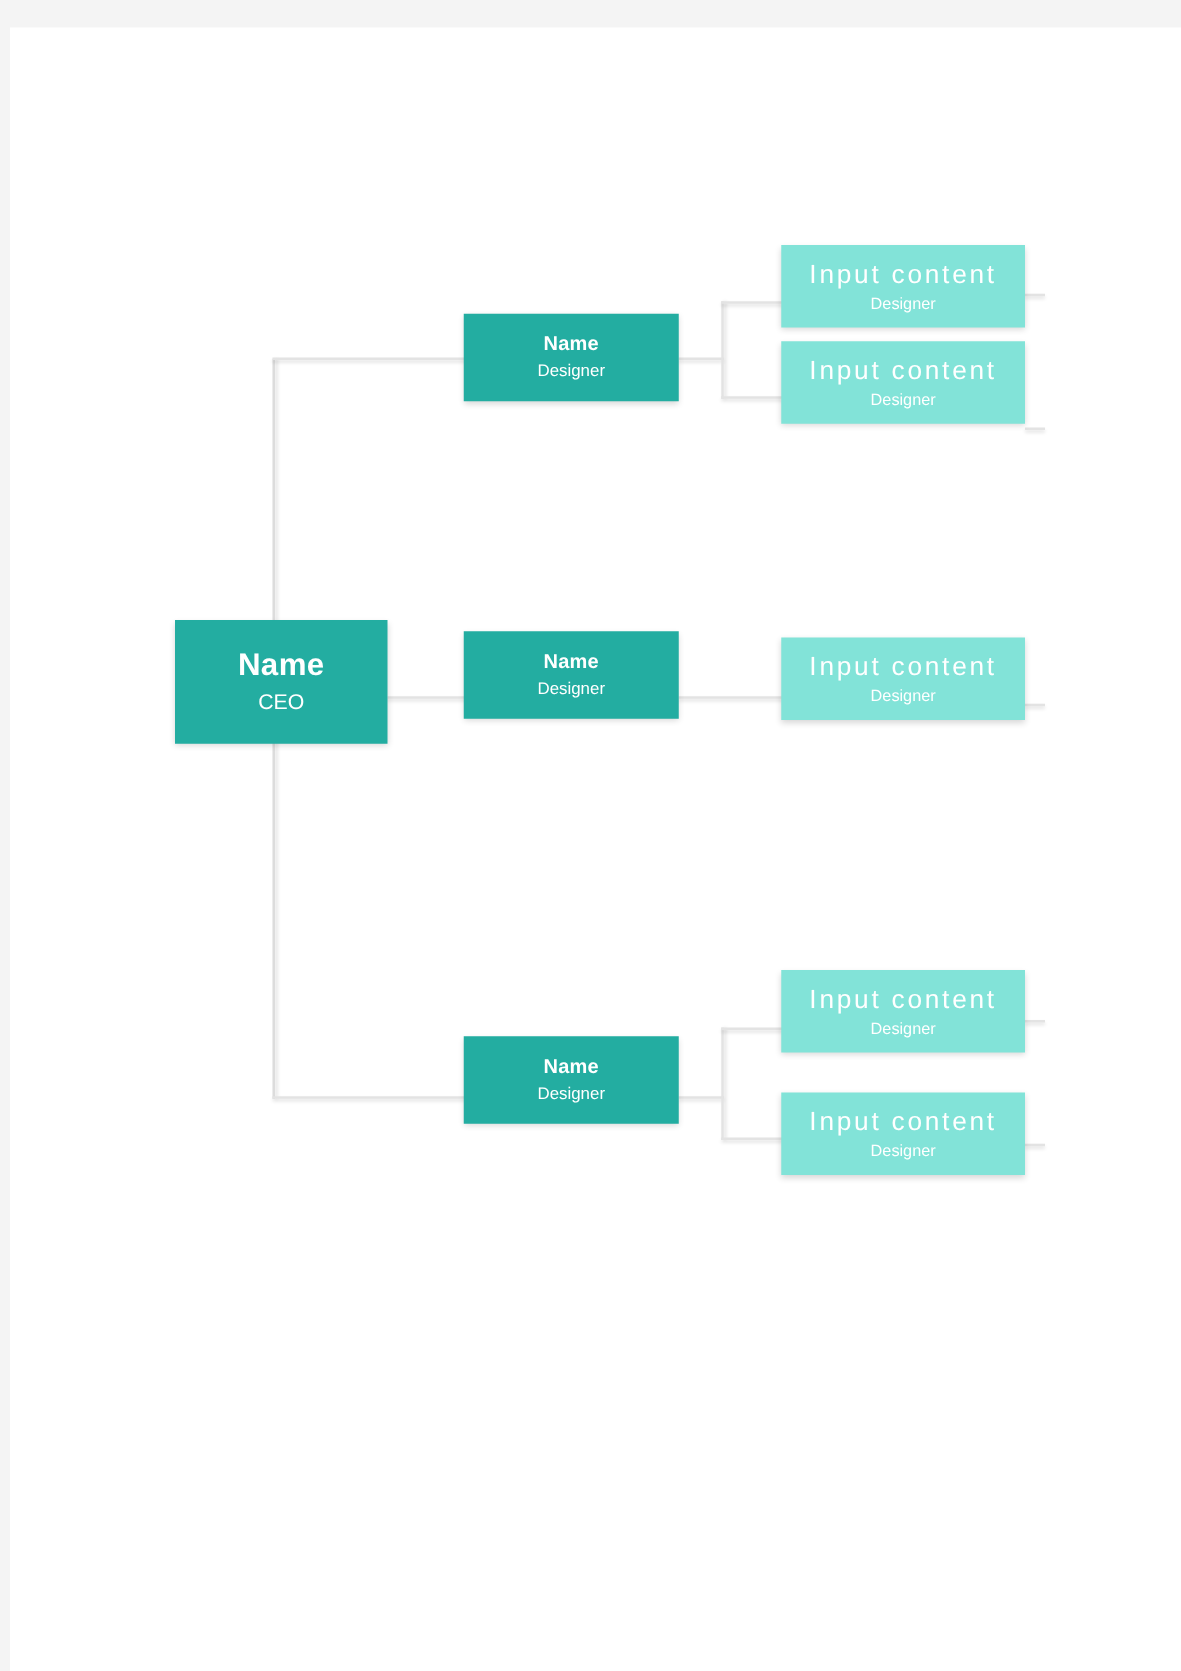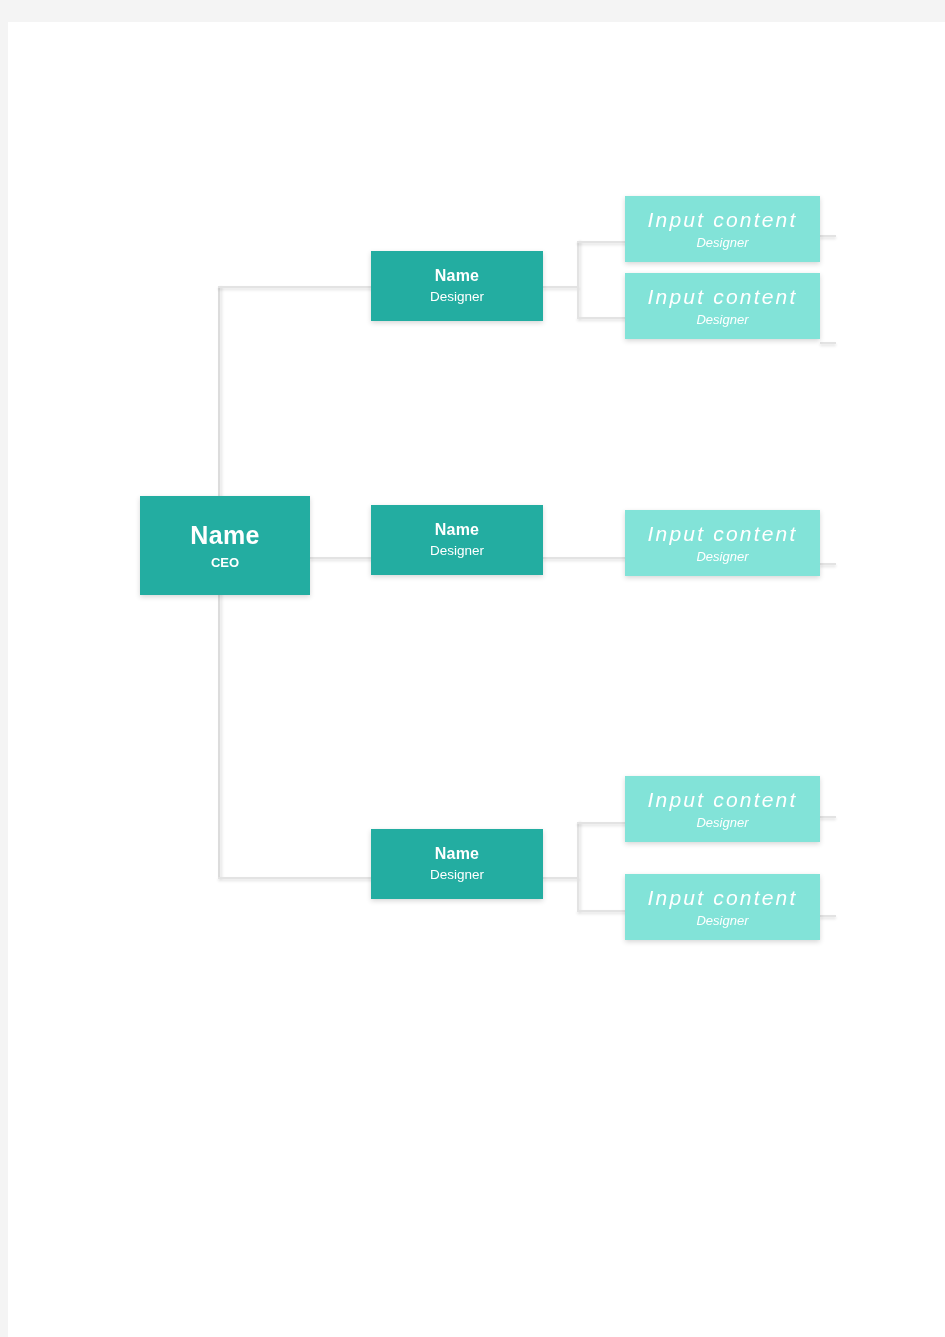--- a/index.html
+++ b/index.html
@@ -72,22 +72,22 @@
   
   .node.root {
     background: #23ada1;
   }
   .node.root .title {
     font-size: 25px;
     font-weight: bold;
     letter-spacing: 0.3px;
   }
   .node.root .subtitle {
-    font-size: 13px;
-    font-weight: bold;
+    font-size: 17px;
+    font-weight: normal;
     margin-top: 5px;
   }
 
   
   .node.mid {
     background: #23ada1;
   }
   .node.mid .title {
     font-size: 16px;
     font-weight: bold;
@@ -95,21 +95,20 @@
   }
   .node.mid .subtitle {
     font-size: 13.5px;
     font-weight: normal;
     margin-top: 3px;
   }
 
   
   .node.leaf {
     background: #82e3d8;
-    font-style: italic;
   }
   .node.leaf .title {
     font-size: 21px;
     font-weight: normal;
     letter-spacing: 2.2px;
   }
   .node.leaf .subtitle {
     font-size: 13px;
     font-weight: normal;
     margin-top: 3px;

